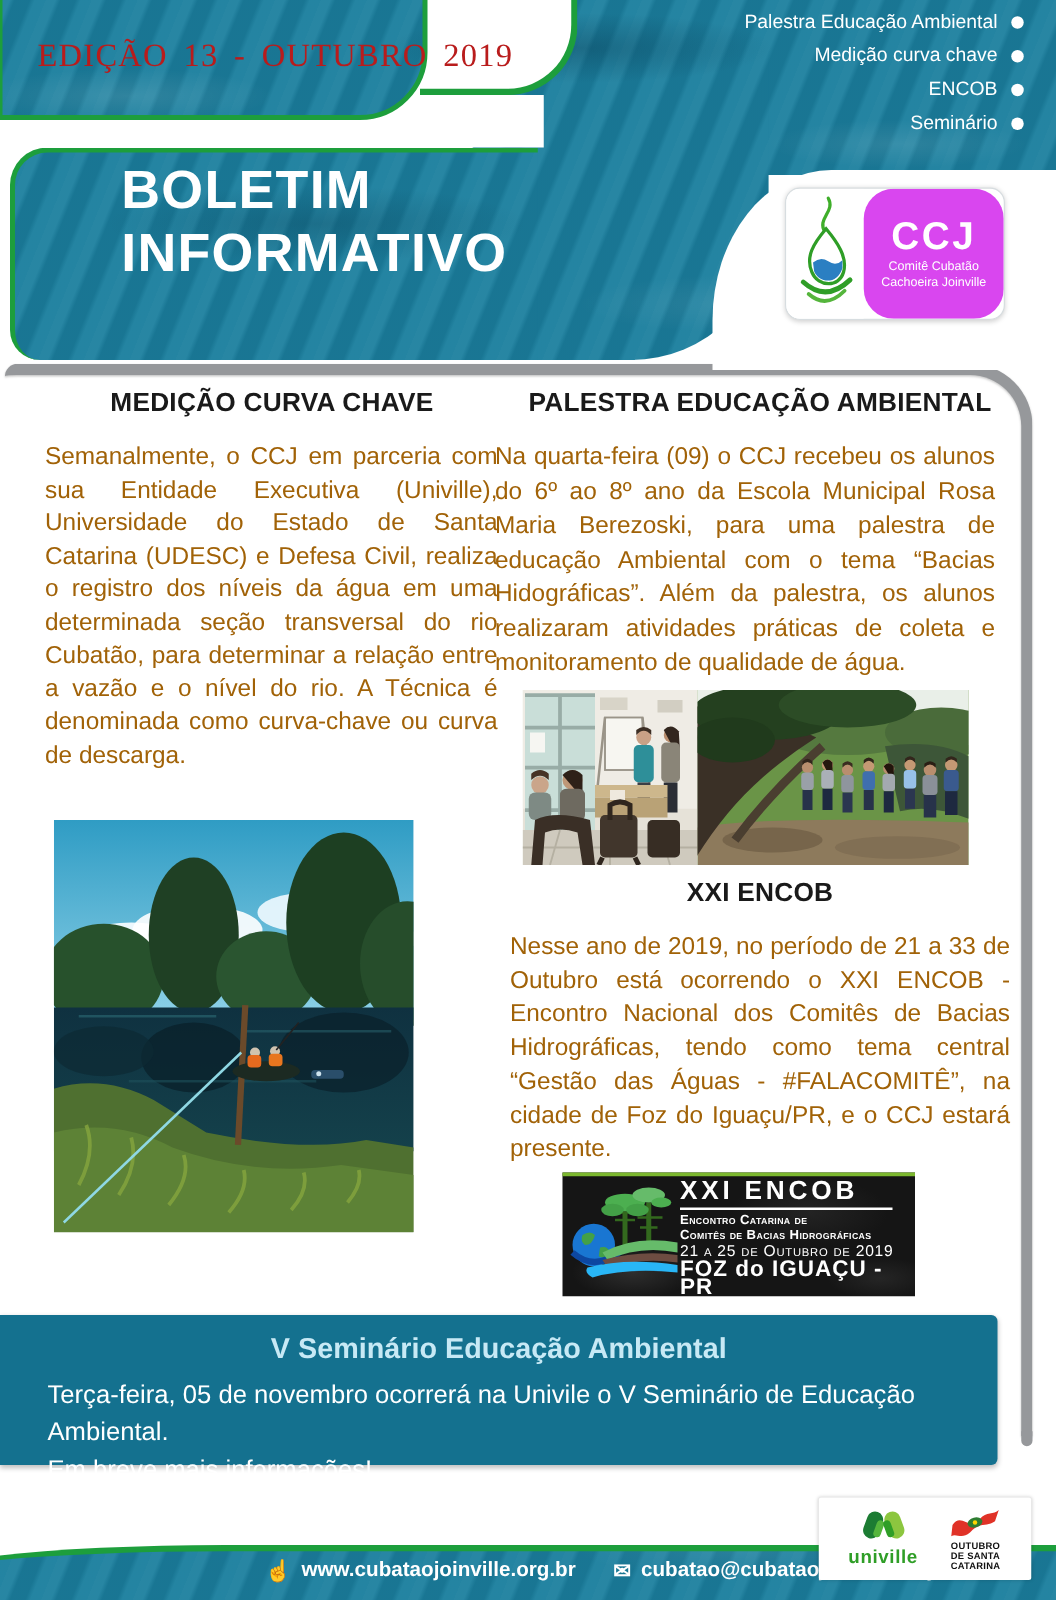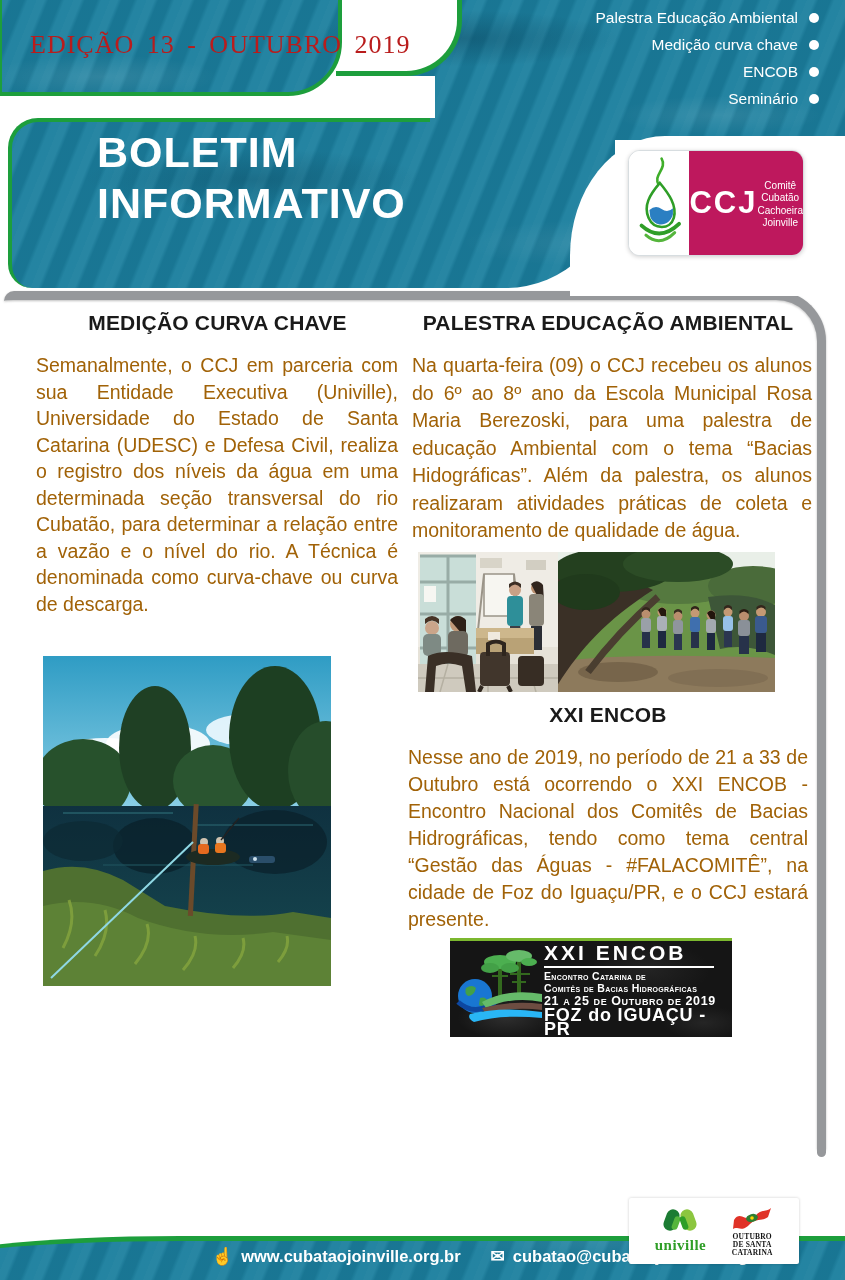--- a/index.html
+++ b/index.html
@@ -45,79 +45,79 @@
   .menu-list    { position:absolute; right:26px; top:9px; z-index:8; display:flex; flex-direction:column; gap:9px; }
   .menu-item    { display:flex; align-items:center; justify-content:flex-end; gap:11px;
                   color:#fff; font-size:15.5px; height:18px; cursor:pointer; }
   .menu-bullet  { width:10px; height:10px; border-radius:50%; background:#fff; flex:none; }
 
   
   .ccj-card { position:absolute; left:628px; top:150px; width:176px; height:106px; z-index:7;
               display:flex; border-radius:12px; overflow:hidden; background:#fff;
               border:1px solid #d7dde0; box-shadow:0 1px 4px rgba(0,0,0,.18); }
   .ccj-drop { width:62px; background:#fff; display:flex; align-items:center; justify-content:center; }
-  .ccj-right{ flex:1; background:#be185d; color:#fff; display:flex; 
-              align-items:center; justify-content:center; }
+  .ccj-right{ flex:1; background:#d946ef; color:#fff; display:flex; flex-direction:column;
+              align-items:center; justify-content:center;border-radius:24px; }
   .ccj-acronym { font-size:31px; font-weight:bold; letter-spacing:2px; line-height:32px; }
   .ccj-sub  { font-size:10px; line-height:12.5px; text-align:center; margin-top:3px; }
 
   
   .frame { position:absolute; left:4px; top:291px; width:822px; height:858px;
            border-top:9px solid #96989b; border-right:9px solid #96989b;
            border-top-right-radius:50px; border-top-left-radius:10px; z-index:0;
            filter:drop-shadow(0 1px 1px rgba(0,0,0,.25)); }
   .frame-cap { position:absolute; left:817px; top:1145px; width:9px; height:12px;
                background:#96989b; border-radius:0 0 5px 5px; }
 
   
   .col-title { position:absolute; text-align:center; font-size:21px; font-weight:bold; color:#1a1a1a; letter-spacing:.2px; }
   .col-body  { position:absolute; text-align:justify; color:#a16207; font-size:19.5px; }
   #t-medicao  { left:35px;  top:311px; width:365px; }
   #p-medicao  { left:36px;  top:352px; width:362px; line-height:26.5px; }
   #t-palestra { left:408px; top:311px; width:400px; }
-  #p-palestra { left:412px; top:352px; width:400px; line-height:27.5px; }
+  #p-palestra { left:396px; top:352px; width:400px; line-height:27.5px; }
   #t-encob    { left:408px; top:703px; width:400px; }
   #p-encob    { left:408px; top:744px; width:400px; line-height:27px; }
 
   .photo { position:absolute; overflow:hidden; }
   #photo-river  { left:43px; top:656px; width:288px; height:330px; }
   #photos-pair  { left:418px; top:552px; width:357px; height:140px; display:flex; }
 
   
   .encob-banner { position:absolute; left:450px; top:938px; width:282px; height:99px;
                   background:#151515;
                   background-image:radial-gradient(ellipse 70px 30px at 20% 80%, rgba(120,120,120,.25), transparent 70%),
                                    radial-gradient(ellipse 90px 40px at 70% 30%, rgba(100,100,100,.18), transparent 70%),
                                    radial-gradient(ellipse 60px 24px at 90% 85%, rgba(130,130,130,.15), transparent 70%);
                   border-top:3px solid #7cb82f; display:flex; align-items:center; padding:4px 6px 4px 2px; }
   .encob-logo { width:92px; flex:none; }
   .encob-text { flex:1; color:#fff; }
   .encob-title { font-size:21px; font-weight:bold; letter-spacing:3px; line-height:22px; }
   .encob-rule  { height:2px; background:#fff; margin:2px 0 3px 0; width:170px; }
   .encob-l1, .encob-l2 { font-variant:small-caps; font-weight:bold; font-size:10.5px; line-height:11.5px; letter-spacing:.3px; }
-  .encob-l3 { font-variant:small-caps; font-weight:bold; font-size:12.5px; line-height:14px; letter-spacing:.6px; }
+  .encob-l3 { font-variant:small-caps; font-weight:normal; font-size:12.5px; line-height:14px; letter-spacing:.6px; }
   .encob-l4 { font-weight:bold; font-size:18px; line-height:14px; letter-spacing:.8px; }
 
   
   .seminar { position:absolute; left:0; top:1052px; width:798px; height:120px;
              background:#14718f; border-radius:0 5px 5px 0; z-index:1;
              box-shadow:0 2px 4px rgba(0,0,0,.25); }
   .seminar-title { margin-top:13px; text-align:center; color:#c7e9f5; font-size:23px; font-weight:bold; }
   .seminar-body  { margin:9px 28px 0 38px; color:#ffffff; font-size:20.5px; line-height:30px; }
 
   
   .footer-bar { position:absolute; left:-80px; top:1236px; width:1010px; height:60px;
                 border-top:5px solid #1d9e3c; border-top-left-radius:260px 30px; z-index:2; }
   .footer-links { position:absolute; left:212px; top:1247px; z-index:4; display:flex; gap:30px;
                   align-items:center; color:#fff; font-size:16.5px; font-weight:bold; }
   .footer-link { display:flex; align-items:center; gap:8px; cursor:pointer; }
   .f-icon { font-size:17px; line-height:17px; }
-  .partners-card { position:absolute; left:629px; top:1198px; width:170px; height:66px; background:#fff;
+  .partners-card { position:absolute; left:655px; top:1198px; width:170px; height:66px; background:#fff;
                    z-index:5; display:flex; align-items:center; justify-content:center; gap:25px;
-                   box-shadow:0 0 3px rgba(0,0,0,.2); border-radius:2px;font-family:Liberation Serif, serif; }
+                   box-shadow:0 0 3px rgba(0,0,0,.2); border-radius:2px; }
   .partner { display:flex; flex-direction:column; align-items:center; }
   .univille-text { color:#2f9e27; font-weight:bold; font-size:15px; letter-spacing:.5px; margin-top:-1px; }
   .governo-text  { color:#111; font-weight:bold; font-size:7.5px; line-height:8px; text-align:center; letter-spacing:.2px; margin-top:1px; }
 </style>
 </head>
 <body>
 
 <div id="page">
 
   <div class="menu-shape water"></div>
@@ -356,20 +356,27 @@
     <div class="encob-text">
       <div class="encob-title">XXI ENCOB</div>
       <div class="encob-rule"></div>
       <div class="encob-l1">Encontro Catarina de</div>
       <div class="encob-l2">Comitês de Bacias Hidrográficas</div>
       <div class="encob-l3">21 a 25 de Outubro de 2019</div>
       <div class="encob-l4">FOZ do IGUAÇU - PR</div>
     </div>
   </div>
 
+  <div class="seminar">
+    <div class="seminar-title">V Seminário Educação Ambiental</div>
+    <div class="seminar-body">
+      <div>Terça-feira, 05 de novembro ocorrerá na Univile o V Seminário de Educação Ambiental.</div>
+      <div>Em breve mais informações!</div>
+    </div>
+  </div>
 
   <div class="footer-bar water"></div>
 
   <div class="footer-links">
     <div class="footer-link">
       <span class="f-icon">☝</span>
       <span>www.cubataojoinville.org.br</span>
     </div>
     <div class="footer-link">
       <span class="f-icon">✉</span>

